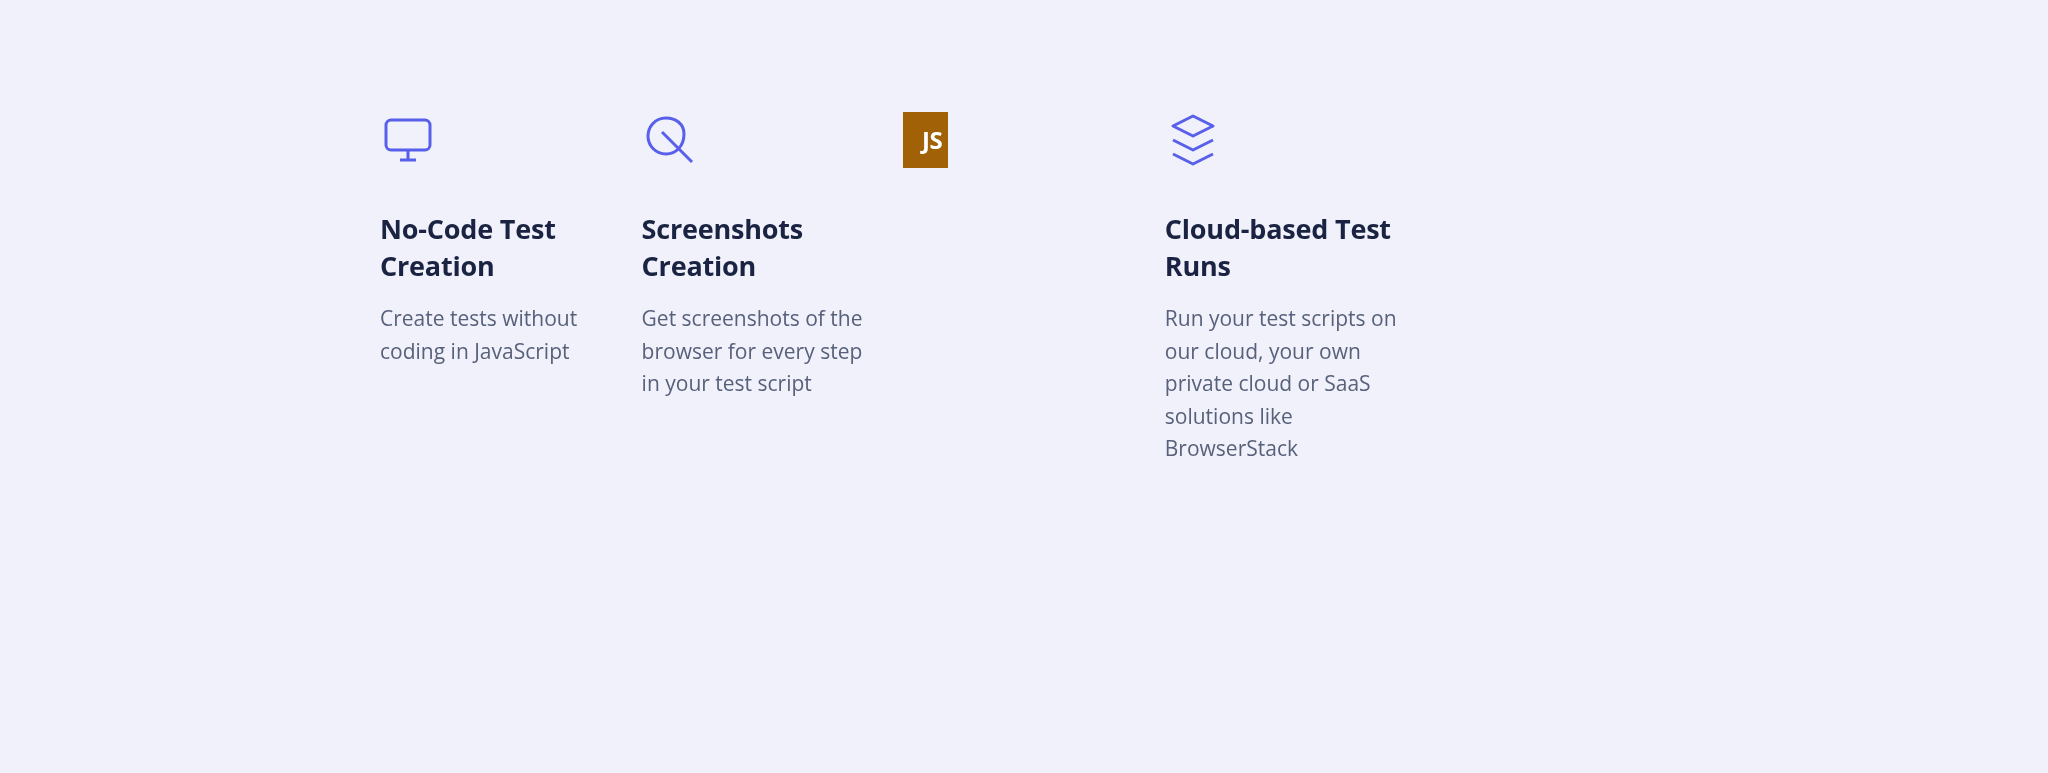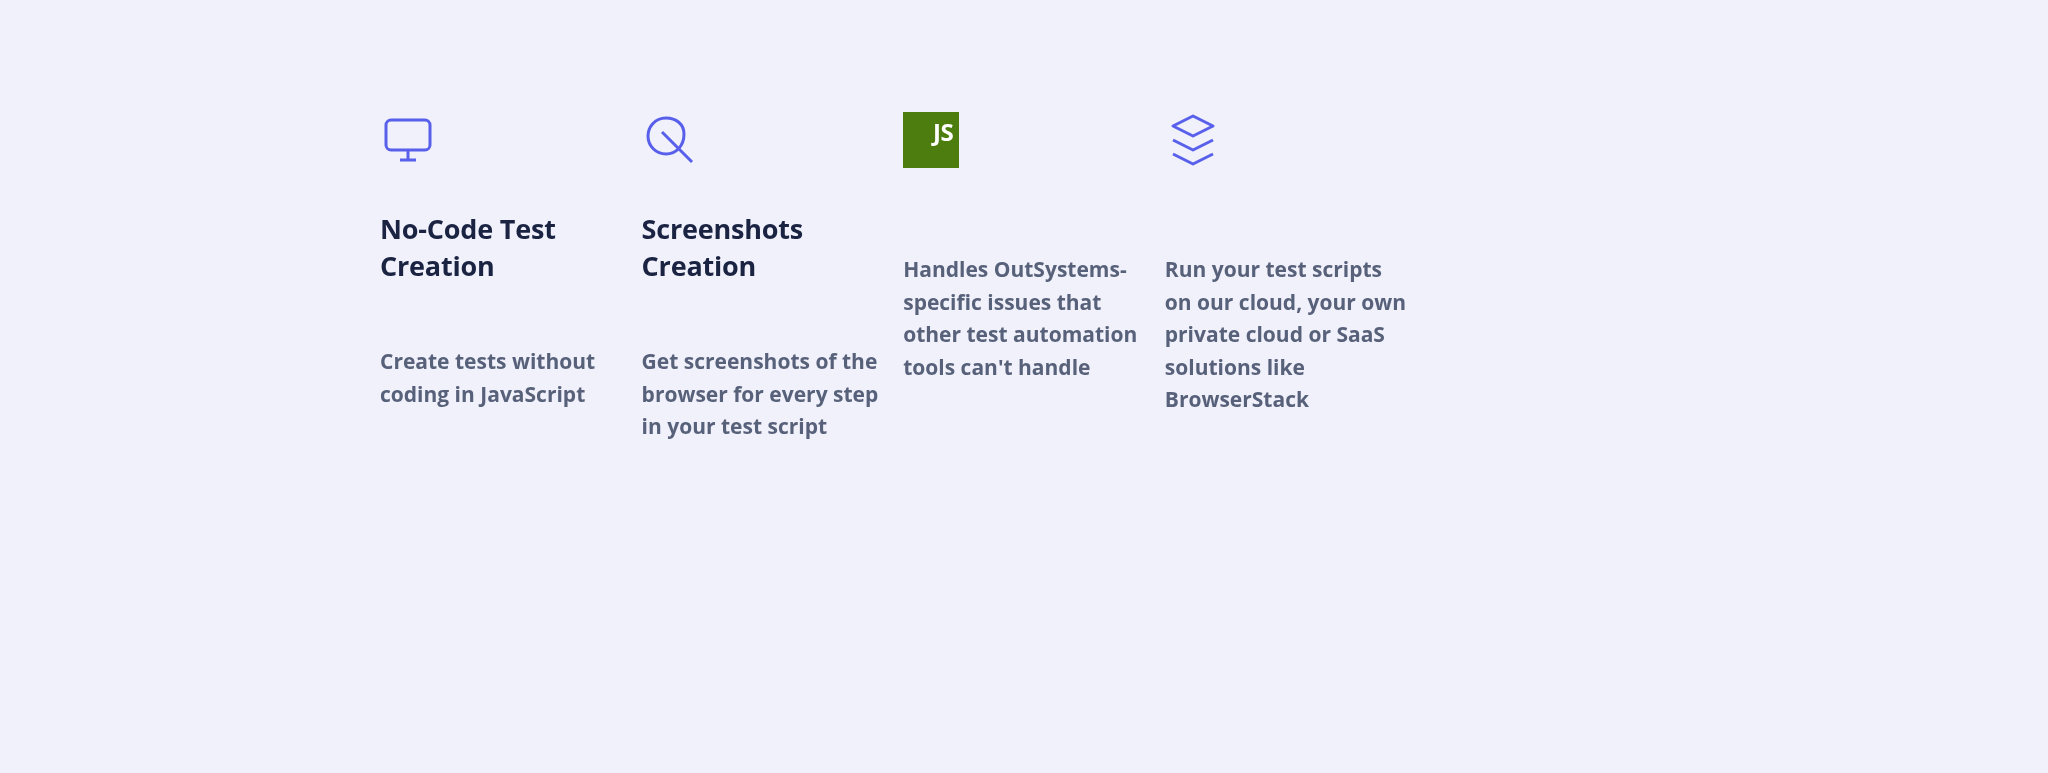--- a/index.html
+++ b/index.html
@@ -35,33 +35,32 @@
     }
     .feature-title {
       font-size: 27px;
       font-weight: 700;
       color: #1a2341;
       margin-bottom: 18px;
       letter-spacing: -0.2px;
     }
     .feature-desc {
       font-size: 21px;
-      font-weight: 700;
+      font-weight: 400;
       color: #58617a;
       line-height: 1.55;
-      margin-top: 43px;
     }
     .js-badge {
-      width: 56px;
+      width: 45px;
       height: 56px;
-      background: #4d7c0f;
+      background: #a16207;
       display: flex;
       align-items: flex-end;
       justify-content: flex-end;
-      padding: 20px 6px;
+      padding: 12px 6px;
       color: #fff;
       font-weight: 700;
       font-size: 24px;
       letter-spacing: -0.5px;
     }
   </style>
 </head>
 <body>
 
 <div class="features-grid">
@@ -87,28 +86,28 @@
     </div>
     <h3 class="feature-title">Screenshots Creation</h3>
     <p class="feature-desc">Get screenshots of the browser for every step in your test script</p>
   </div>
 
 
   <div class="feature-card">
     <div class="icon-wrap">
       <div class="js-badge">JS</div>
     </div>
-    <p class="feature-desc">Handles OutSystems-specific issues that other test automation tools can't handle</p>
   </div>
 
   <div class="feature-card">
     <div class="icon-wrap">
       <svg viewBox="0 0 56 56" fill="none" stroke="#585fea" stroke-width="3" stroke-linejoin="round">
         <path d="M 28 4 L 48 14 L 28 24 L 8 14 Z"></path>
         <path d="M 8 28 L 28 38 L 48 28"></path>
         <path d="M 8 42 L 28 52 L 48 42"></path>
       </svg>
     </div>
+    <h3 class="feature-title">Cloud-based Test Runs</h3>
     <p class="feature-desc">Run your test scripts on our cloud, your own private cloud or SaaS solutions like BrowserStack</p>
   </div>
 
 
 </div>
 
 </body></html>

